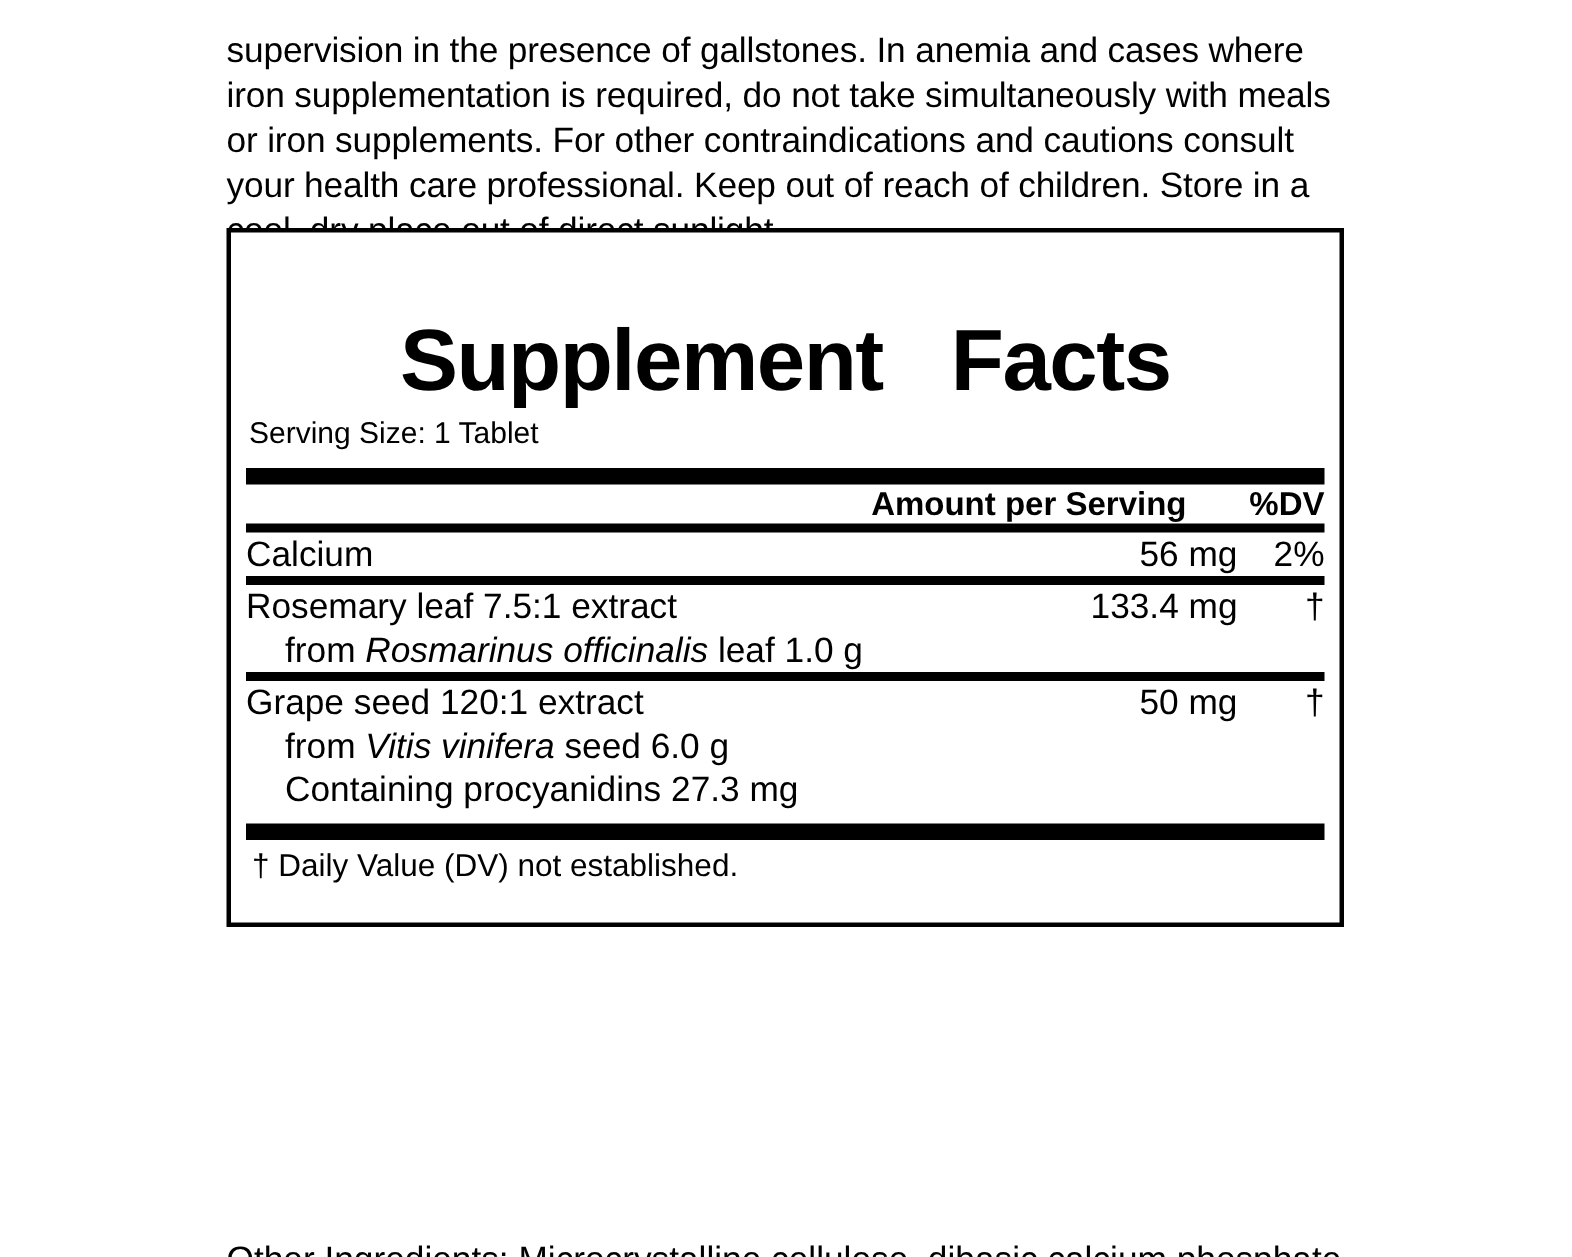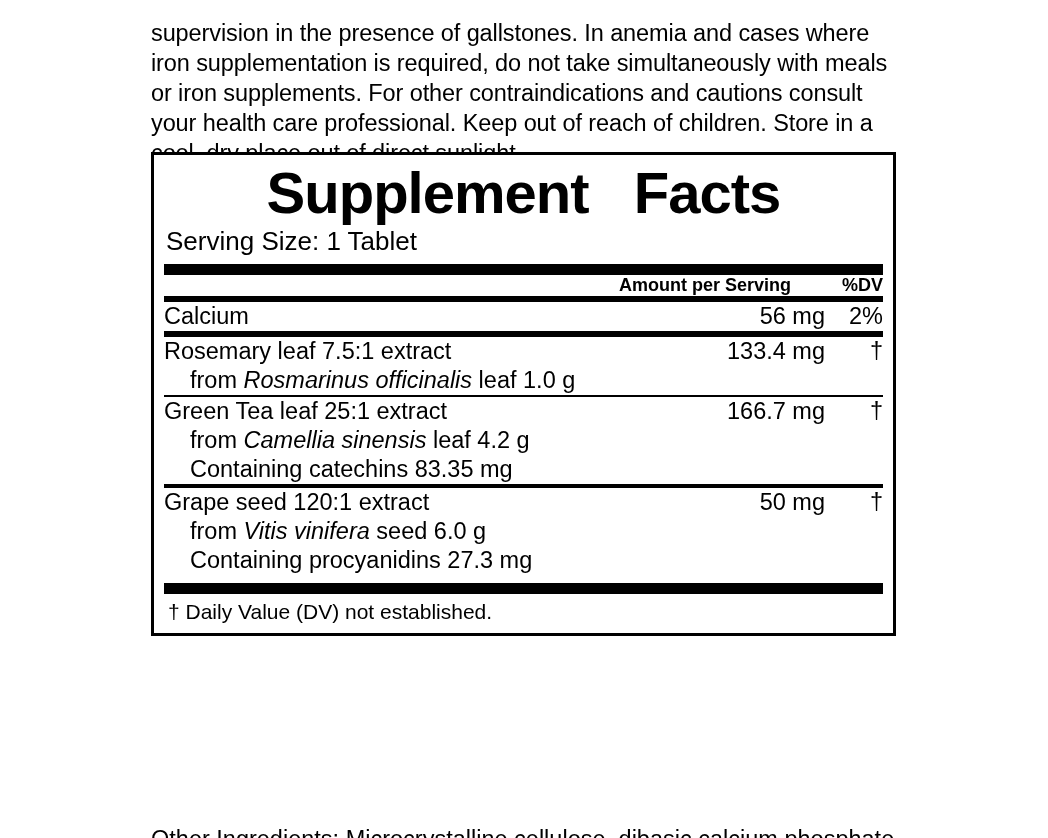--- a/index.html
+++ b/index.html
@@ -41,35 +41,36 @@
     left: 151px;
     top: 152px;
     width: 745px;
     border: 3px solid #000;
     box-sizing: border-box;
     background: #fff;
     padding: 0;
   }
 
   .sf-inner {
-    padding: 4px 10px 6px 10px;
+    padding: 4px 10px 22px 10px;
+    margin-top: 48px;
   }
 
   .sf-title {
     font-size: 58px;
     font-weight: bold;
     letter-spacing: -1px;
     line-height: 64px;
     margin: 2px 0 2px 0;
     text-align: center;
     white-space: pre;
   }
 
   .sf-serving {
-    font-size: 26px;
+    font-size: 20px;
     line-height: 29px;
     margin-left: 2px;
   }
 
   .rule-thick {
     border: 0;
     border-top: 11px solid #000;
     margin: 8px 0 0 0;
   }
   .rule-med {
@@ -92,21 +93,21 @@
     padding: 0;
     vertical-align: top;
   }
   .col-name   { text-align: left; }
   .col-amount { text-align: right; white-space: nowrap; padding-right: 34px; }
   .col-dv     { text-align: right; white-space: nowrap; width: 58px; }
 
   .hdr-row td {
     font-weight: bold;
     padding: 4px 0 5px 0;
-    font-size: 18px;
+    font-size: 22px;
   }
   .hdr-row .col-name { }
   .hdr-row .col-amount { padding-right: 34px; }
 
   .item-row td {
     padding: 3px 0 3px 0;
     line-height: 29px;
   }
   .sub-line {
     display: block;
@@ -182,29 +183,20 @@
             </td>
             <td class="col-amount">133.4 mg</td>
             <td class="col-dv">†</td>
           </tr>
           <tr class="sep-row">
             <td colspan="3">
                 <hr class="rule-thin">
               </td>
           </tr>
 
-          <tr class="item-row">
-            <td class="col-name">
-              <span>Green Tea leaf 25:1 extract</span>
-              <span class="sub-line"><span>from </span><span class="ital">Camellia sinensis</span><span> leaf 4.2 g</span></span>
-              <span class="sub-line">Containing catechins 83.35 mg</span>
-            </td>
-            <td class="col-amount">166.7 mg</td>
-            <td class="col-dv">†</td>
-          </tr>
           <tr class="sep-row">
             <td colspan="3">
                 <hr class="rule-thin">
               </td>
           </tr>
 
           <tr class="sep-row">
             <td colspan="3">
                 <hr class="rule-thin">
               </td>

